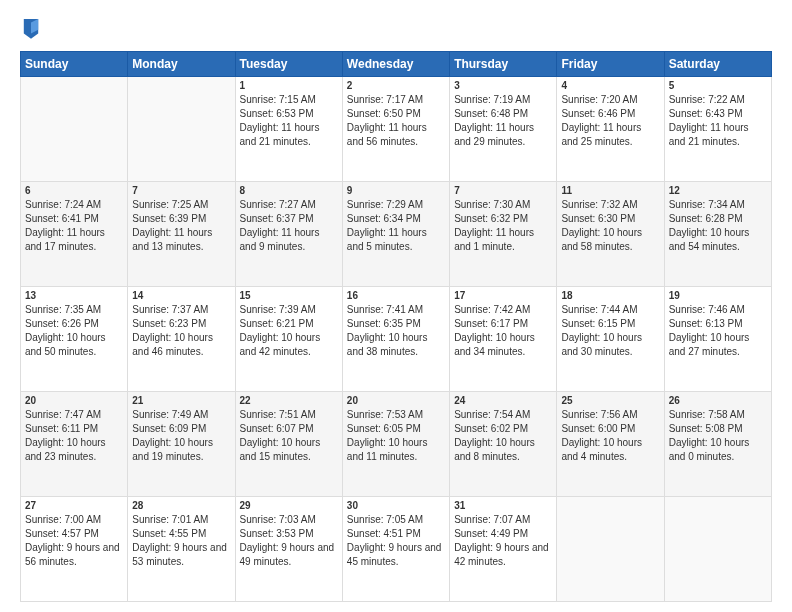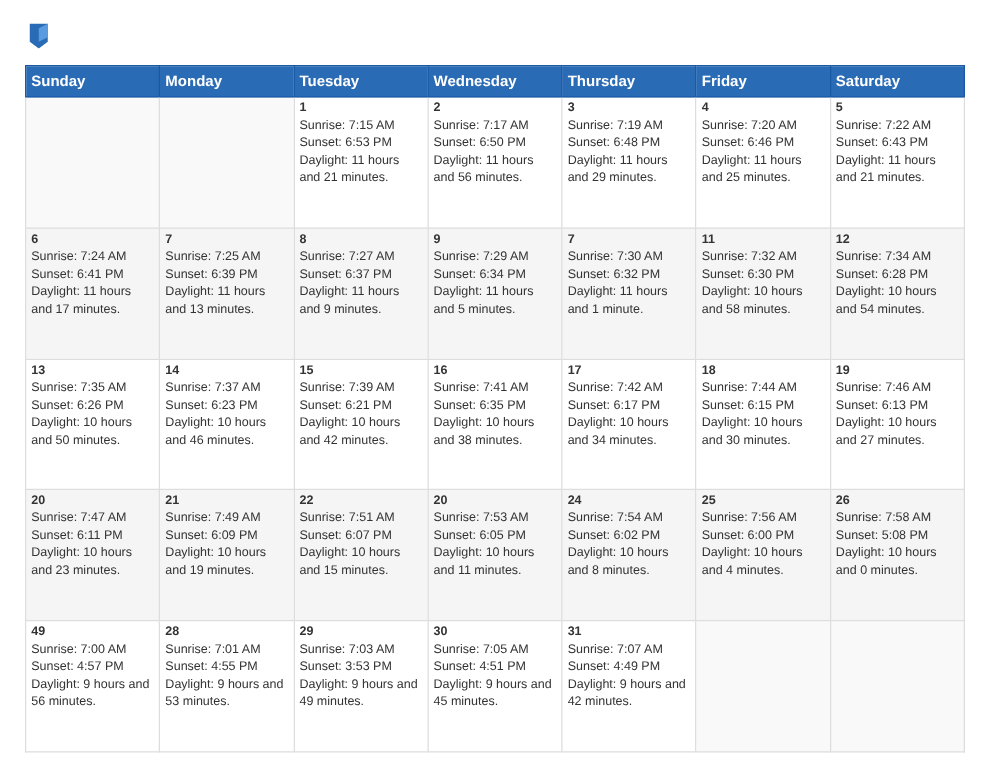--- a/index.html
+++ b/index.html
@@ -354,21 +354,21 @@
           <span class="day-number">26</span>
           <div class="day-info">
             <span>Sunrise: 7:58 AM</span><br>
             <span>Sunset: 5:08 PM</span><br>
             <span>Daylight: 10 hours and 0 minutes.</span>
           </div>
         </td>
         </tr>
         <tr>
           <td>
-          <span class="day-number">49</span>
+          <span class="day-number">27</span>
           <div class="day-info">
             <span>Sunrise: 7:00 AM</span><br>
             <span>Sunset: 4:57 PM</span><br>
             <span>Daylight: 9 hours and 56 minutes.</span>
           </div>
         </td>
           <td>
           <span class="day-number">28</span>
           <div class="day-info">
             <span>Sunrise: 7:01 AM</span><br>

